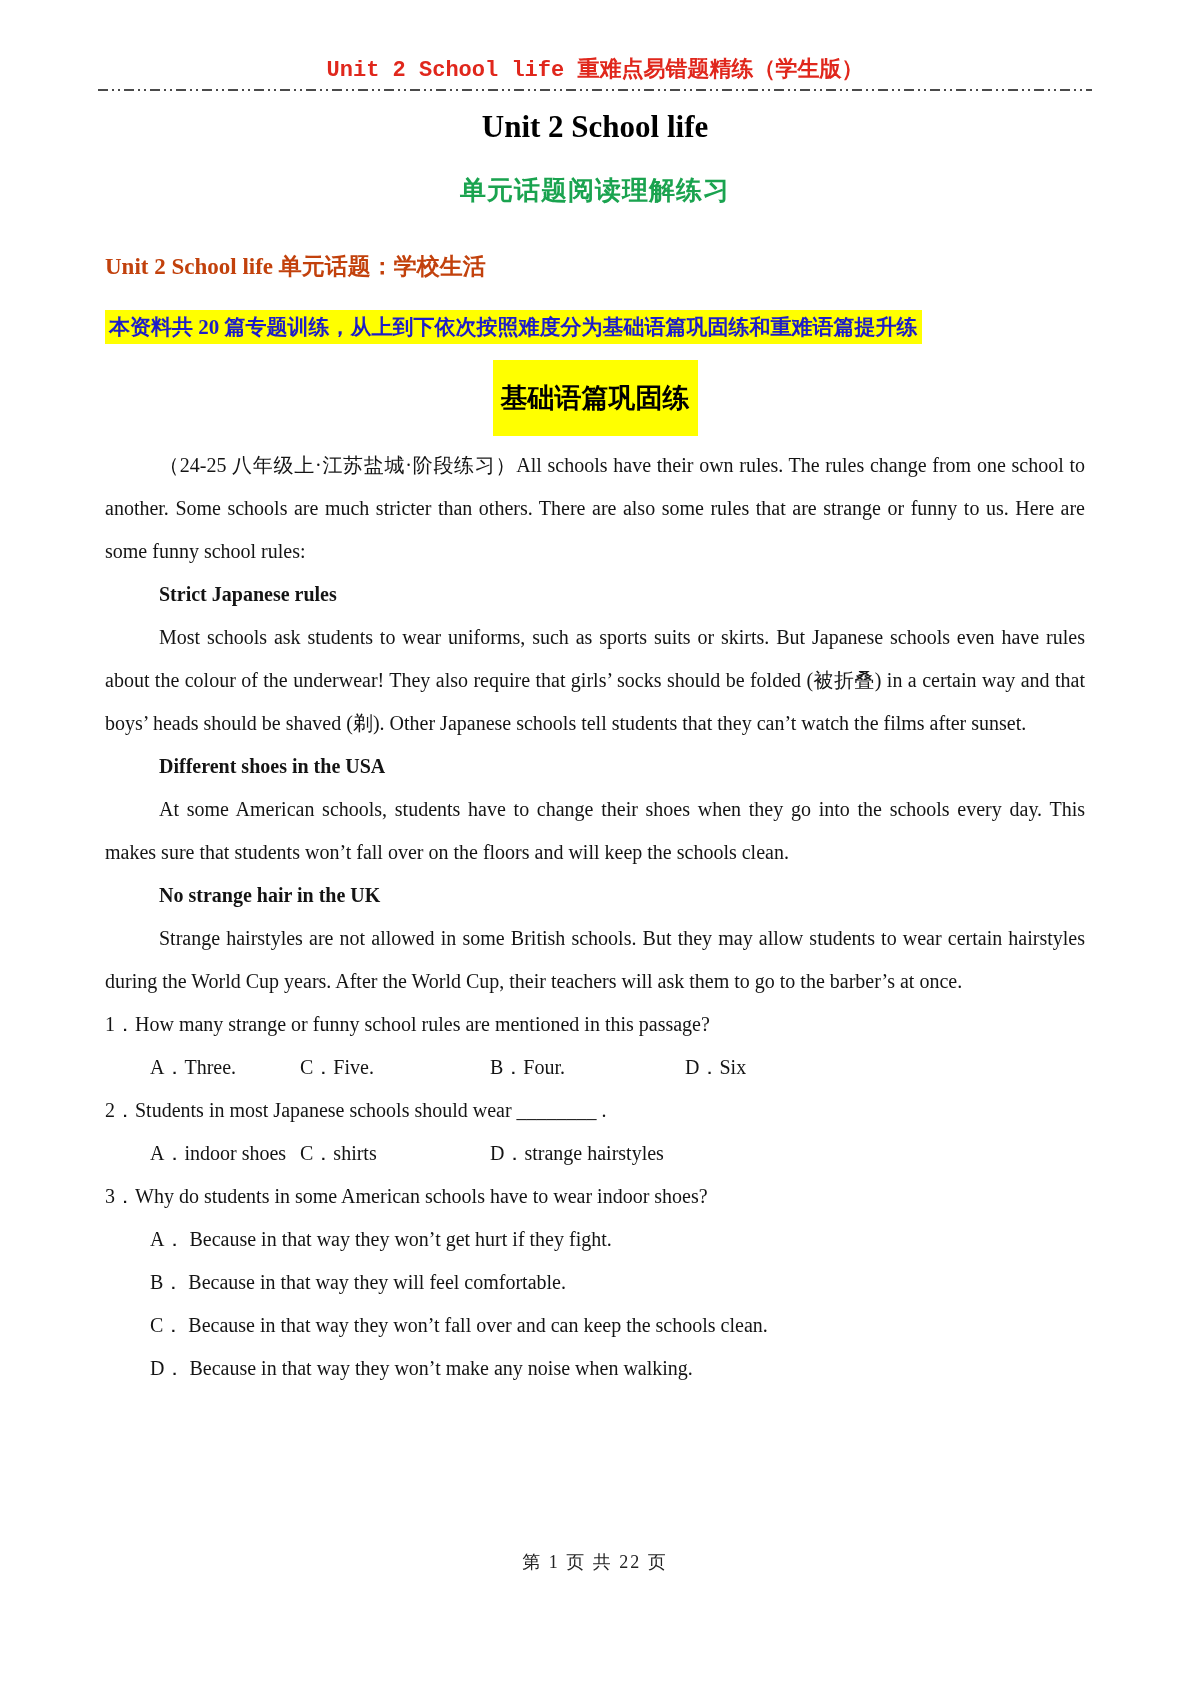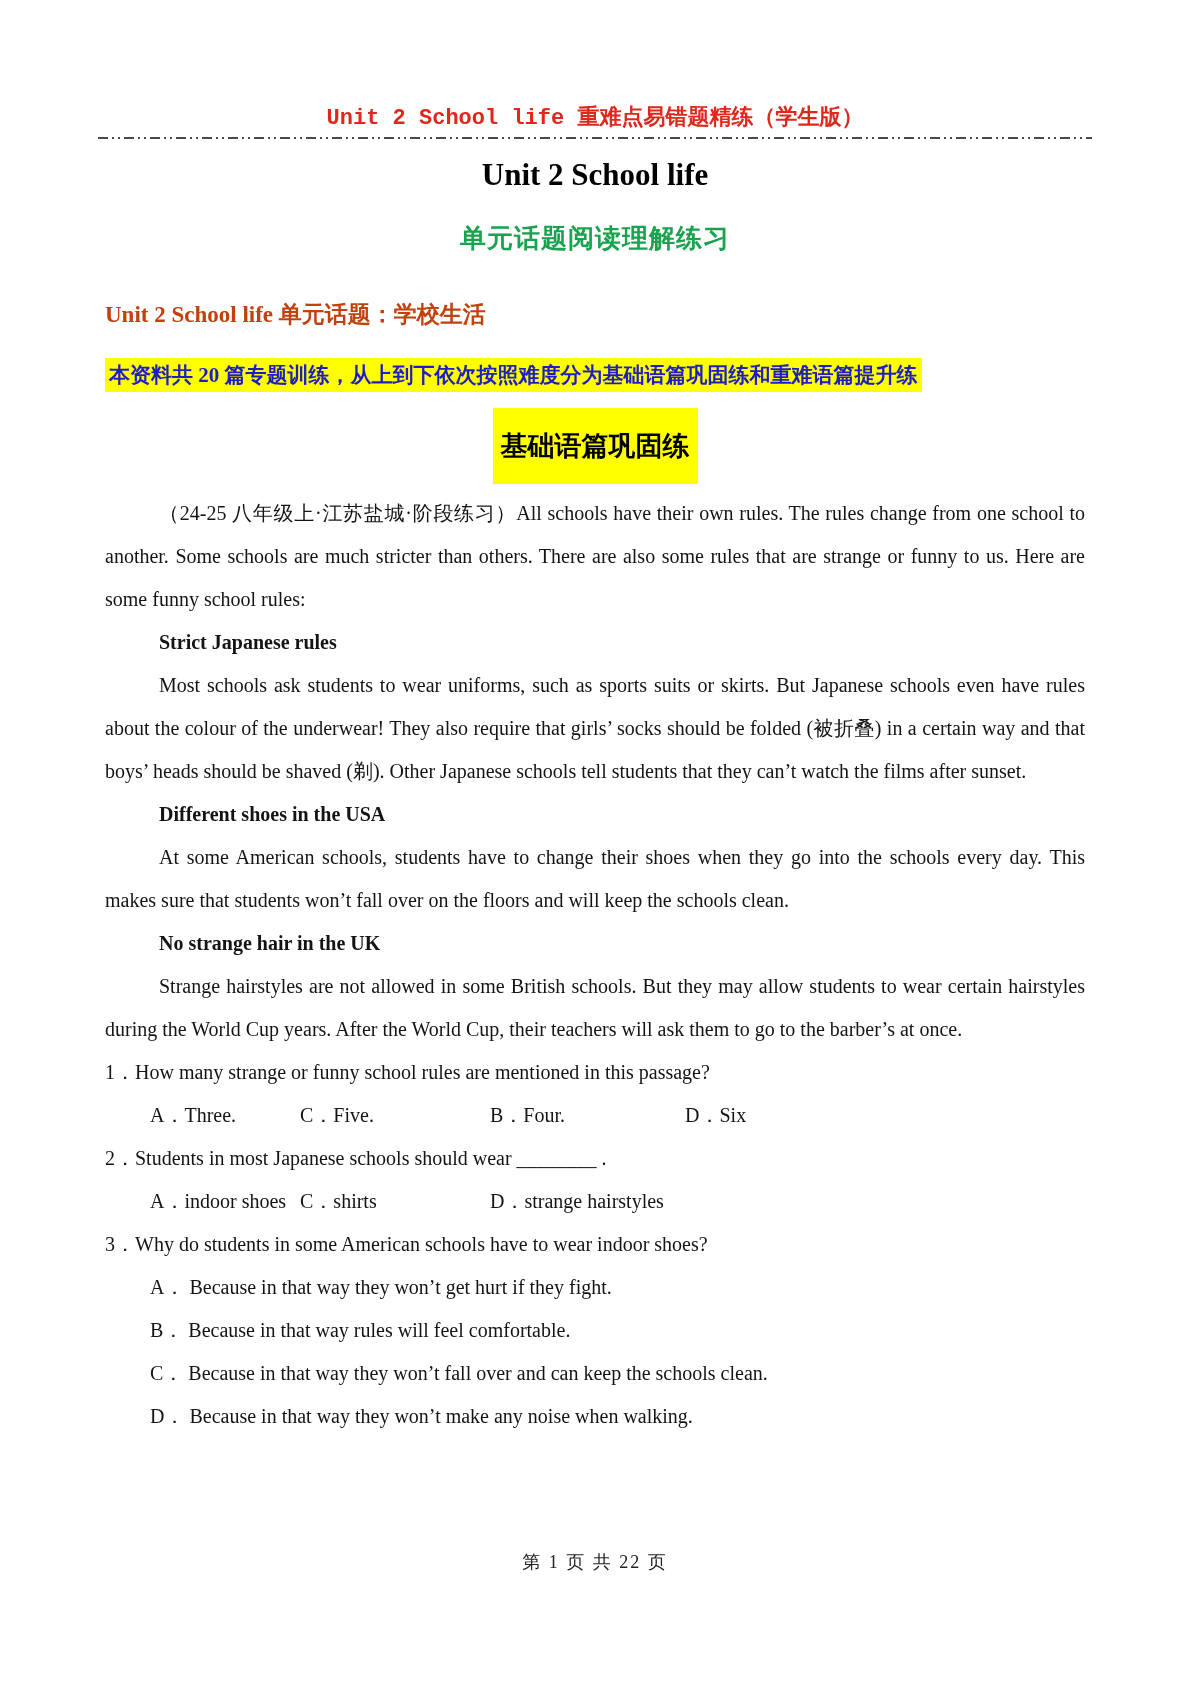--- a/index.html
+++ b/index.html
@@ -3,21 +3,21 @@
 <meta charset="utf-8">
 <style>
   * { margin:0; padding:0; box-sizing:border-box; }
   html,body { background:#ffffff; }
   .page {
     width:1190px; height:1682px; position:relative;
     background:#ffffff; color:#1a1a1a; overflow:hidden;
     font-family:"Liberation Serif", serif;
   }
   .doc-header {
-    padding-top:102px; text-align:center;
+    padding-top:54px; text-align:center;
     font-family:"Liberation Mono","DejaVu Sans Mono",monospace;
     font-weight:bold; font-size:22px; color:#e0271c; white-space:nowrap;
   }
   .header-rule {
     height:2px; margin:5px 98px 0 98px;
     background-image:repeating-linear-gradient(90deg,
       #4a4a4a 0 10px, transparent 10px 14px,
       #4a4a4a 14px 16px, transparent 16px 20px,
       #4a4a4a 20px 22px, transparent 22px 26px);
   }
@@ -122,21 +122,21 @@
       <div class="options-row">
         <div class="opt"><span class="opt-label">A．</span><span>indoor shoes</span></div>
         <div class="opt"><span class="opt-label">C．</span><span>shirts</span></div>
         <div class="opt"><span class="opt-label">D．</span><span>strange hairstyles</span></div>
       </div>
 
       <div class="q-line">
         <span>3．</span><span>Why do students in some American schools have to wear indoor shoes?</span>
       </div>
       <div class="option-line"><span class="opt-label">A．</span>&nbsp;<span>Because in that way they won’t get hurt if they fight.</span></div>
-      <div class="option-line"><span class="opt-label">B．</span>&nbsp;<span>Because in that way rules will feel comfortable.</span></div>
+      <div class="option-line"><span class="opt-label">B．</span>&nbsp;<span>Because in that way they will feel comfortable.</span></div>
       <div class="option-line"><span class="opt-label">C．</span>&nbsp;<span>Because in that way they won’t fall over and can keep the schools clean.</span></div>
       <div class="option-line"><span class="opt-label">D．</span>&nbsp;<span>Because in that way they won’t make any noise when walking.</span></div>
 
     </div>
   </div>
 
   <div class="footer">第 1 页 共 22 页</div>
 
 </div>
 

